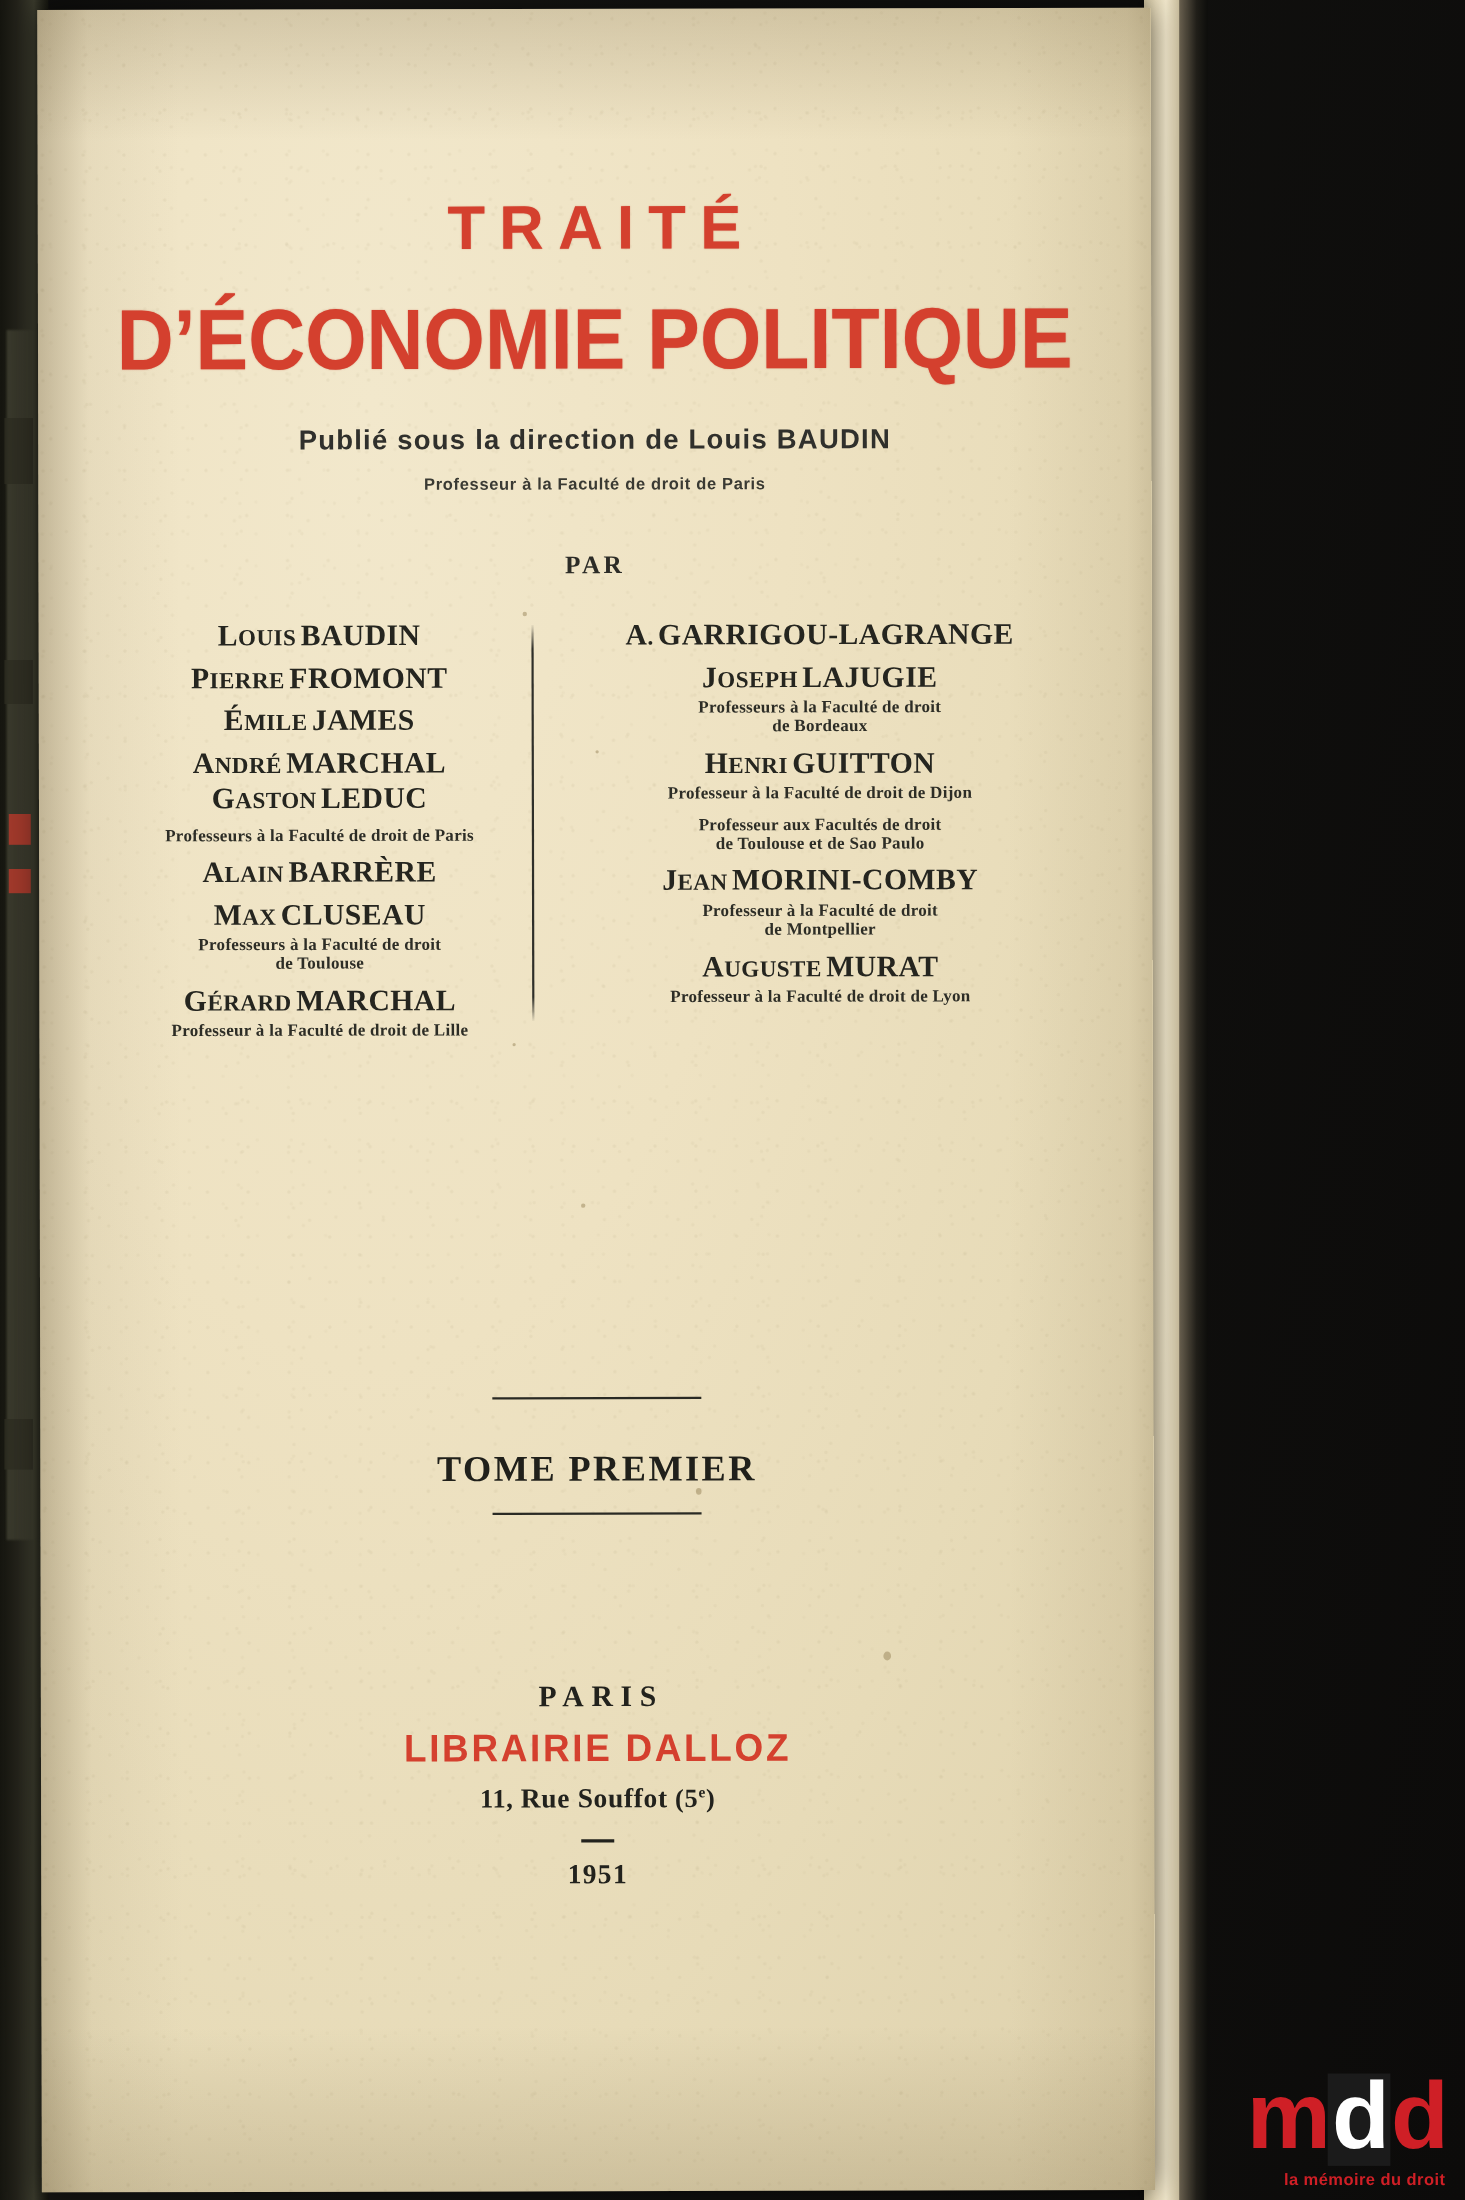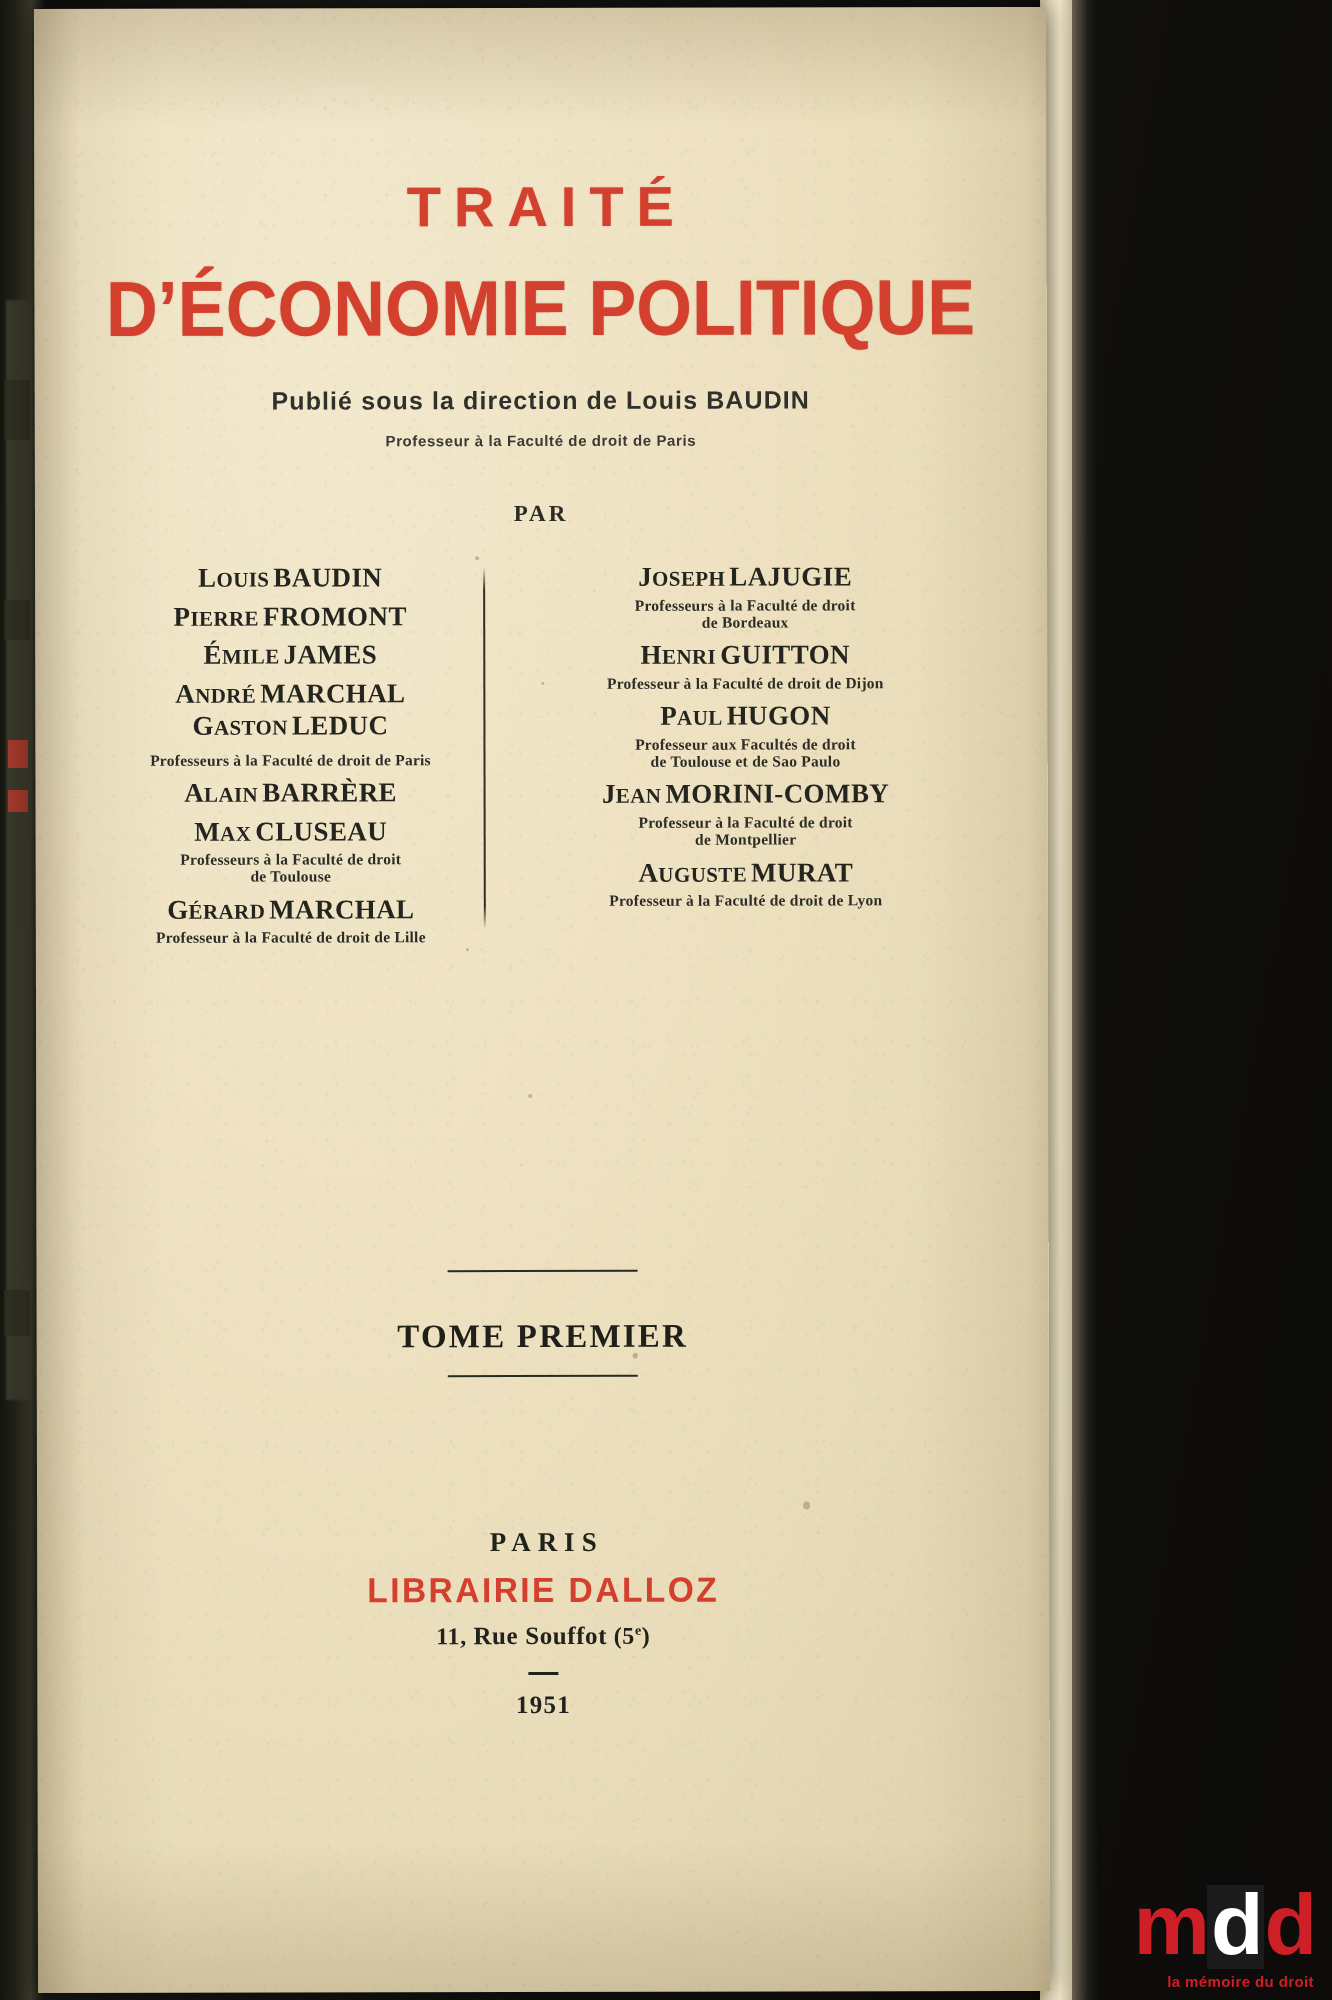--- a/index.html
+++ b/index.html
@@ -410,30 +410,30 @@
             <div class="aff gap">
               <div>Professeurs à la Faculté de droit</div>
               <div>de Toulouse</div>
             </div>
             <div class="author row tight"><span class="fn"><span class="cap">G</span>ÉRARD</span> <span class="sn">MARCHAL</span></div>
             <div class="aff gap">
               <div>Professeur à la Faculté de droit de Lille</div>
             </div>
           </div>
         <div class="col col-right" id="col-right">
+            <div class="author row"><span class="fn"><span class="cap">A</span>.</span> <span class="sn">GARRIGOU-LAGRANGE</span></div>
             <div class="author row tight"><span class="fn"><span class="cap">J</span>OSEPH</span> <span class="sn">LAJUGIE</span></div>
             <div class="aff gap">
               <div>Professeurs à la Faculté de droit</div>
               <div>de Bordeaux</div>
             </div>
             <div class="author row tight"><span class="fn"><span class="cap">H</span>ENRI</span> <span class="sn">GUITTON</span></div>
             <div class="aff gap">
               <div>Professeur à la Faculté de droit de Dijon</div>
             </div>
-            <div class="author row tight"><span class="fn"><span class="cap">P</span>AUL</span> <span class="sn">HUGON</span></div>
             <div class="aff gap">
               <div>Professeur aux Facultés de droit</div>
               <div>de Toulouse et de Sao Paulo</div>
             </div>
             <div class="author row tight"><span class="fn"><span class="cap">J</span>EAN</span> <span class="sn">MORINI-COMBY</span></div>
             <div class="aff gap">
               <div>Professeur à la Faculté de droit</div>
               <div>de Montpellier</div>
             </div>
             <div class="author row tight"><span class="fn"><span class="cap">A</span>UGUSTE</span> <span class="sn">MURAT</span></div>

